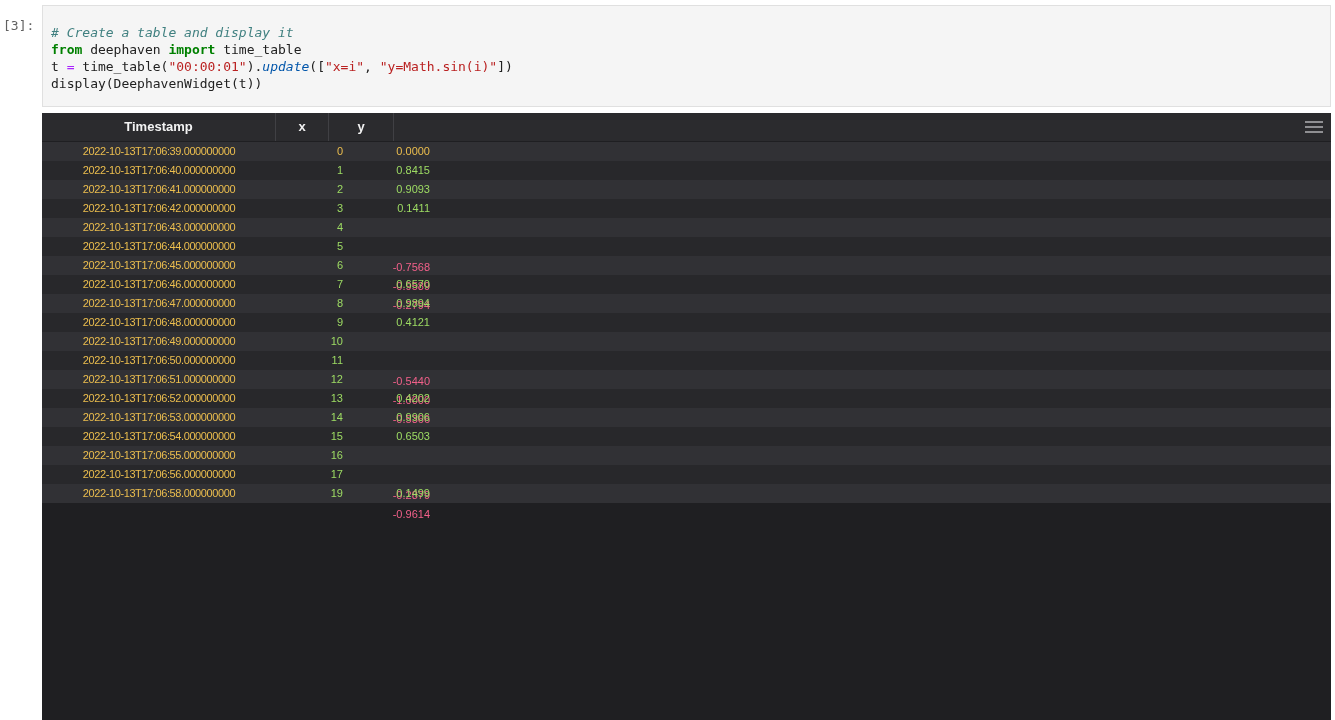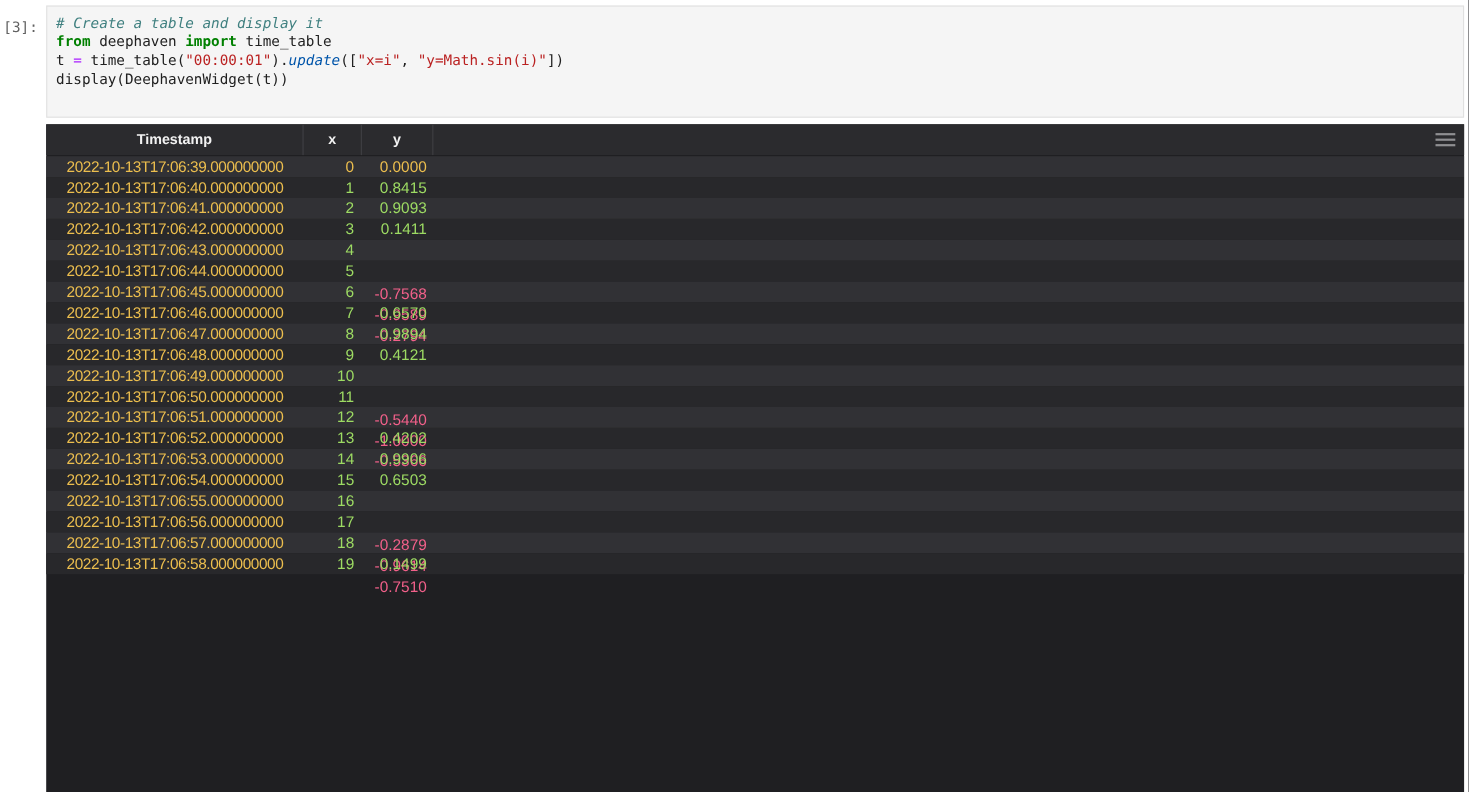--- a/index.html
+++ b/index.html
@@ -13,21 +13,21 @@
   .exec-prompt {
     position:absolute; left:3px; top:17px;
     font:13px/17px "DejaVu Sans Mono", monospace;
     color:var(--prompt-text);
   }
   .code-cell {
     position:absolute; left:42px; top:5px; width:1289px; height:102px;
     box-sizing:border-box;
     background:var(--cell-bg);
     border:1px solid var(--cell-border);
-    padding:7px 8px 0 8px;
+    padding:18px 8px 0 8px;
   }
   .code-line { font:13px/17px "DejaVu Sans Mono", monospace; white-space:pre; color:var(--syn-plain); }
   .tok-comment { color:var(--syn-comment); font-style:italic; }
   .tok-keyword { color:var(--syn-keyword); font-weight:bold; }
   .tok-string  { color:var(--syn-string); }
   .tok-operator{ color:var(--syn-operator); }
   .tok-property{ color:var(--syn-property);font-style:italic; }
   .tok-plain   { color:var(--syn-plain);margin-top:17px; }
 
   
@@ -50,21 +50,21 @@
   .col-Timestamp { width:234px; }
   .col-x { width:53px; }
   .col-y { width:65px; }
   .menu-button {
     position:absolute; right:6px; top:5px; width:20px; height:18px;
     display:flex; flex-direction:column; justify-content:center; gap:3px;
     cursor:pointer;
   }
   .menu-button .bar { width:18px; height:2px; background:var(--menu-icon); }
 
-  .grid-row { display:flex; height:19px; line-height:19px; font-size:14px; }
+  .grid-row { display:flex; height:19px; line-height:19px; font-size:11px;gap:21px; }
   .grid-row:nth-child(odd)  { background:var(--row-light); }
   .grid-row:nth-child(even) { background:var(--row-dark); }
   .cell-ts {
     width:234px; text-align:center; letter-spacing:-0.4px;
     color:var(--timestamp-text);
   }
   .cell-x { width:53px; box-sizing:border-box; text-align:right; padding-right:7px; }
   .cell-y { width:65px; box-sizing:border-box; text-align:right; padding-right:6px; }
   .num-pos  { color:var(--positive-text); }
   .num-neg  { color:var(--negative-text);margin-top:40px; }
@@ -182,23 +182,18 @@
         <div class="cell-ts">2022-10-13T17:06:55.000000000</div>
         <div class="cell-x num-pos">16</div>
         <div class="cell-y num-neg">-0.2879</div>
       </div>
       <div class="grid-row">
         <div class="cell-ts">2022-10-13T17:06:56.000000000</div>
         <div class="cell-x num-pos">17</div>
         <div class="cell-y num-neg">-0.9614</div>
       </div>
       <div class="grid-row">
-        <div class="cell-ts">2022-10-13T17:06:57.000000000</div>
-        <div class="cell-x num-pos">18</div>
-        <div class="cell-y num-neg">-0.7510</div>
-      </div>
-      <div class="grid-row">
         <div class="cell-ts">2022-10-13T17:06:58.000000000</div>
         <div class="cell-x num-pos">19</div>
         <div class="cell-y num-pos">0.1499</div>
       </div>
     </div>
 </div>
 
 </body></html>

